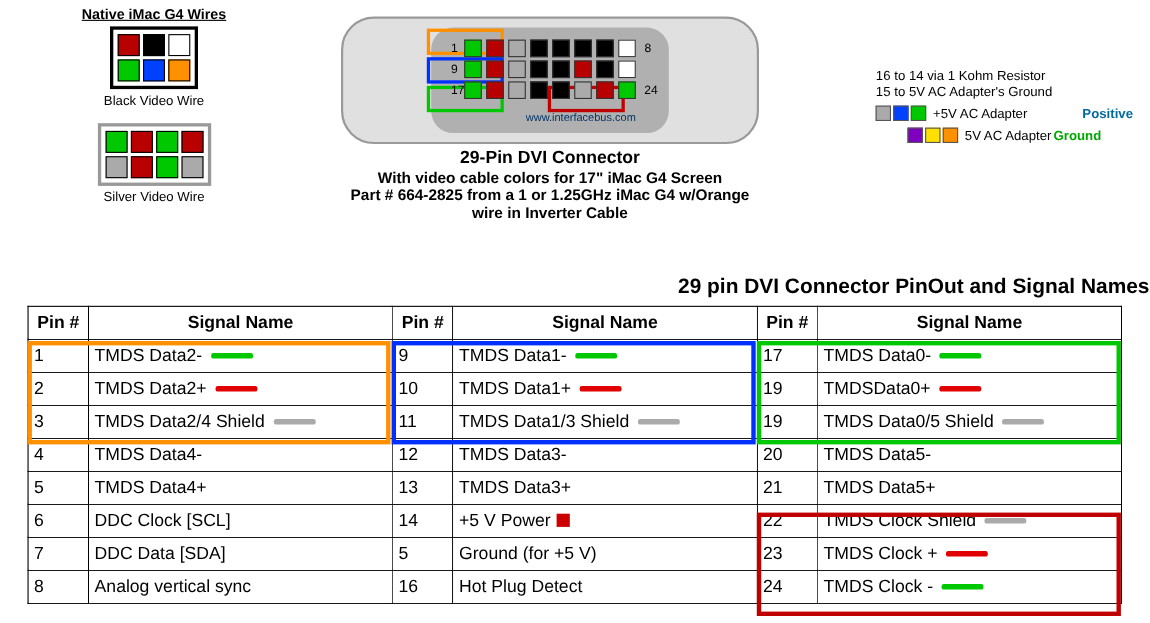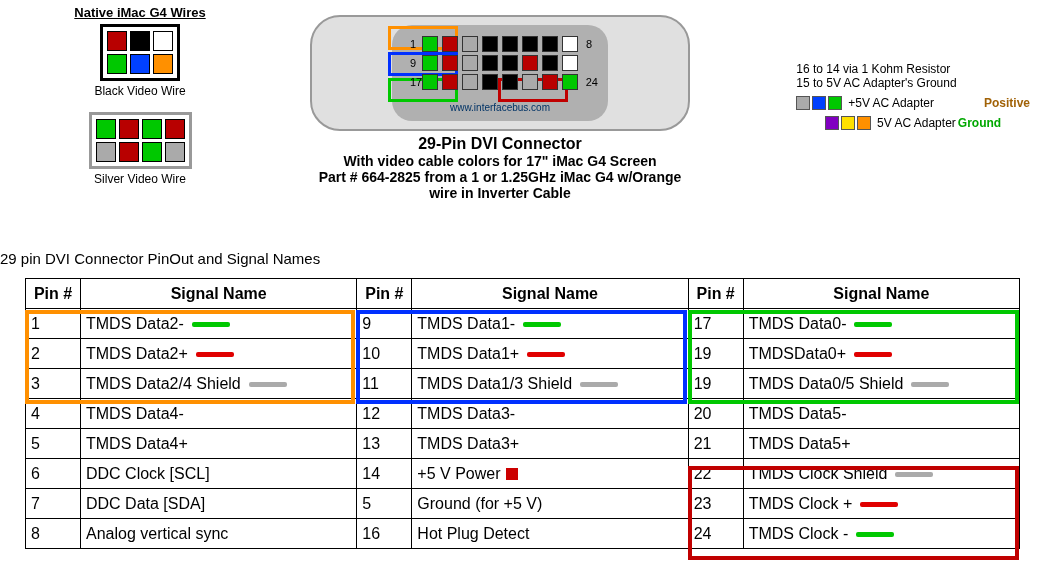--- a/index.html
+++ b/index.html
@@ -17,30 +17,30 @@
 
 .connector { position: absolute; left: 310px; top: 15px; width: 380px; text-align: center; }
 .conn-shell { border: 2px solid #999; border-radius: 30px; background: #e0e0e0; padding: 8px 18px; position: relative; }
 .conn-inner { background: #b0b0b0; border-radius: 20px; padding: 8px 30px; display: inline-block; }
 .conn-row { display: flex; gap: 4px; margin: 3px 0; align-items: center; position: relative; }
 .pin { width: 16px; height: 16px; border: 1px solid #333; background: #fff; }
 .pin.blank { background: #000; }
 .pin-label { font-size: 11px; position: absolute; }
 .conn-title { font-size: 16px; font-weight: bold; margin-top: 4px; }
 .conn-sub { font-size: 14px; font-weight: bold; }
-.conn-url { font-size: 10px; color: #003366; text-align: center; margin-top: 12px; }
+.conn-url { font-size: 10px; color: #003366; text-align: right; margin-top: 12px; }
 .group-box { position: absolute; border: 3px solid; pointer-events: none; }
 
 .legend { position: absolute; right: 15px; top: 62px; font-size: 12px; }
 .legend-row { margin: 6px 0; display: flex; align-items: center; gap: 2px; justify-content: center; }
 .lsq { width: 14px; height: 14px; border: 1px solid #555; display: inline-block; }
-.pos { color: #a16207; font-weight: bold; padding-left: 48px; }
+.pos { color: #0369a1; font-weight: bold; padding-left: 48px; }
 .gnd { color: #00a800; font-weight: bold; }
 
-.table-title { position: absolute; top: 250px; left: 0; right: 0; text-align: left; font-size: 15px; font-weight: normal; }
+.table-title { position: absolute; top: 250px; left: 0; right: 0; text-align: right; font-size: 19px; font-weight: bold; }
 .pinout-table { position: absolute; top: 278px; left: 25px; right: 25px; }
 table { border-collapse: collapse; width: 100%; table-layout: fixed; padding-left: 41px; }
 th, td { border: 1px solid #000; padding: 2px 5px; font-size: 16px; background: #fff; height: 30px; position: relative; }
 th { font-weight: bold; text-align: center; }
 col.pin-col { width: 55px; }
 col.sig-col { width: auto; }
 .rule { display: inline-block; width: 38px; height: 5px; border-radius: 2px; margin-left: 8px; vertical-align: middle; }
 .rule-gr { background: #00c800; }
 .rule-rd { background: #e00000; }
 .rule-gy { background: #aaa; }

